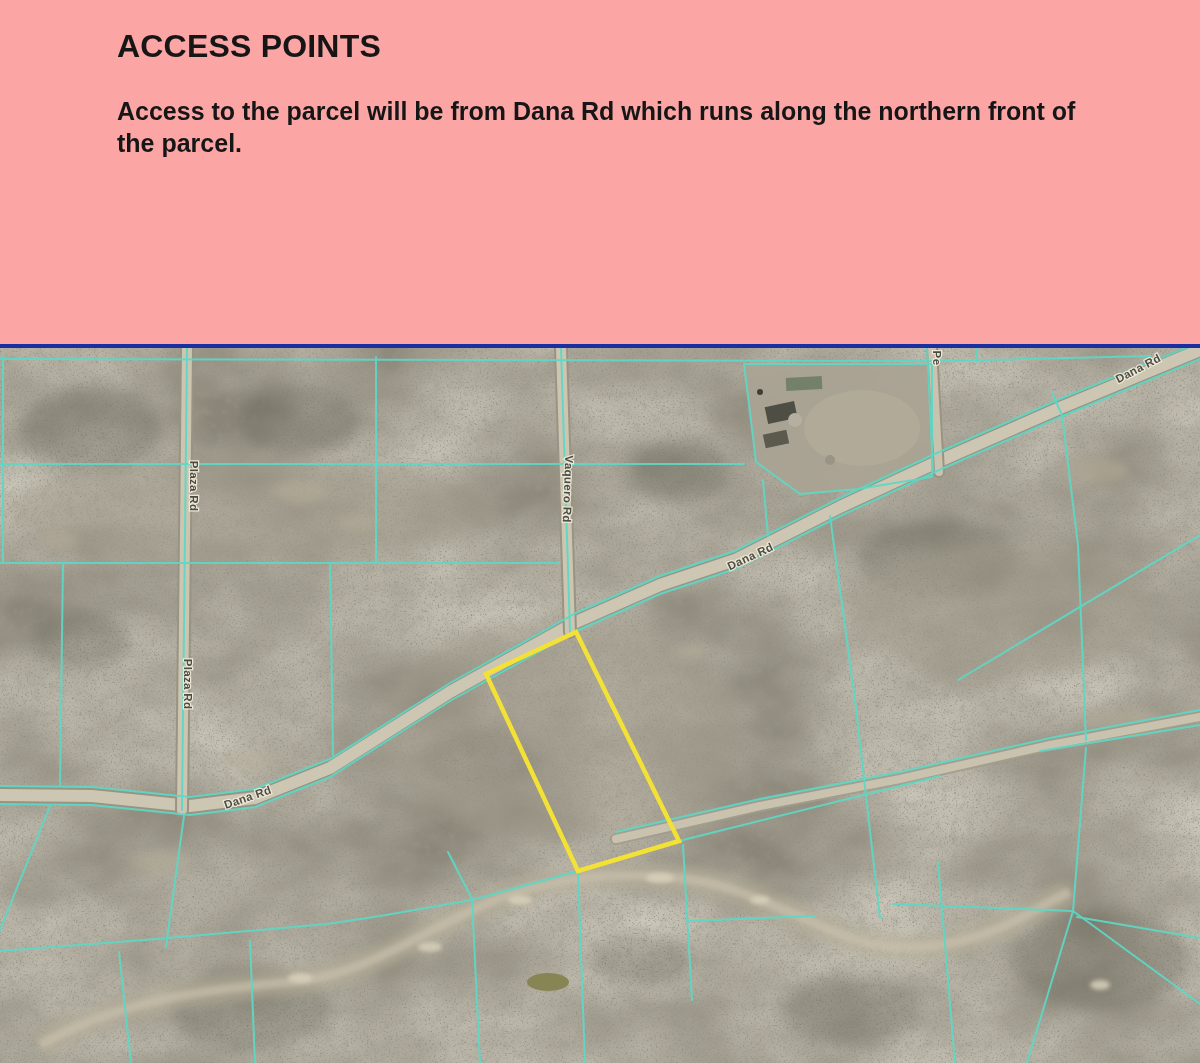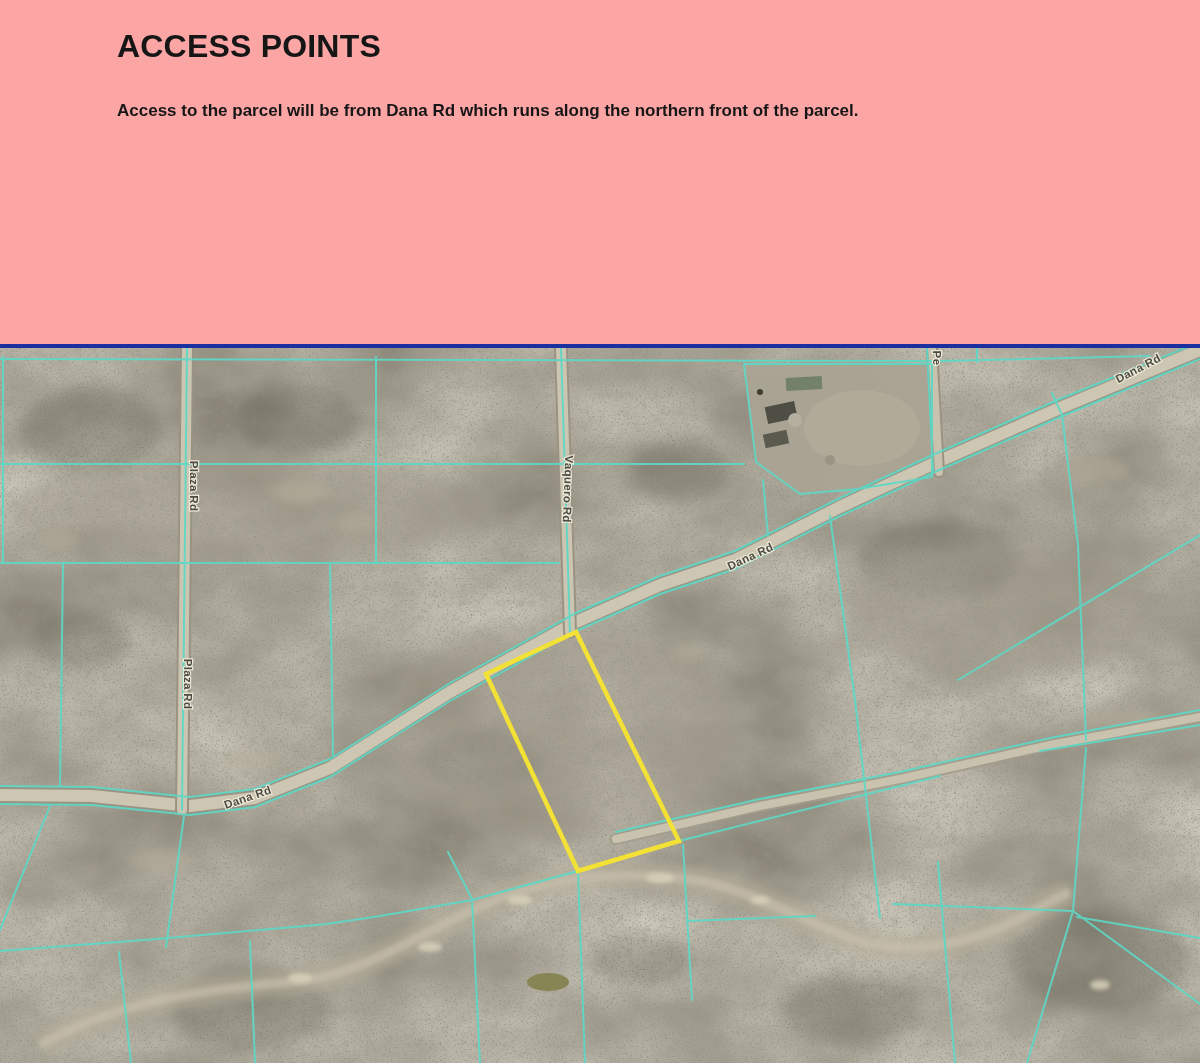--- a/index.html
+++ b/index.html
@@ -1,21 +1,21 @@
 <!DOCTYPE html>
 <html><head>
 <meta charset="utf-8">
 <style>
   html,body{margin:0;padding:0;background:#ffffff;}
   .stage{position:relative;width:1200px;height:1063px;background:#fca5a5;overflow:hidden;
          font-family:"Liberation Sans",sans-serif;}
   .doc-heading{position:absolute;left:117px;top:28px;margin:0;
 ardo               font-size:21.5px;font-weight:700;color:#161616;letter-spacing:.2px;}
   .doc-para{position:absolute;left:117px;top:95px;margin:0;max-width:985px;
-            font-size:17px;font-weight:700;color:#161616;line-height:32px;}
+            font-size:25px;font-weight:700;color:#161616;line-height:32px;}
   .map-wrap{position:absolute;left:0;top:344px;width:1200px;height:719px;}
   .map-top-border{position:absolute;left:0;top:0;width:1200px;height:4px;background:#1c2f9e;}
   .map-svg{position:absolute;left:0;top:4px;}
   .rd{font-family:"Liberation Sans",sans-serif;font-size:11.5px;font-weight:700;
       fill:#4a493f;stroke:#efeada;stroke-width:2.4px;paint-order:stroke;
       letter-spacing:.35px;opacity:.96;}
 </style>
 </head>
 <body>
 

